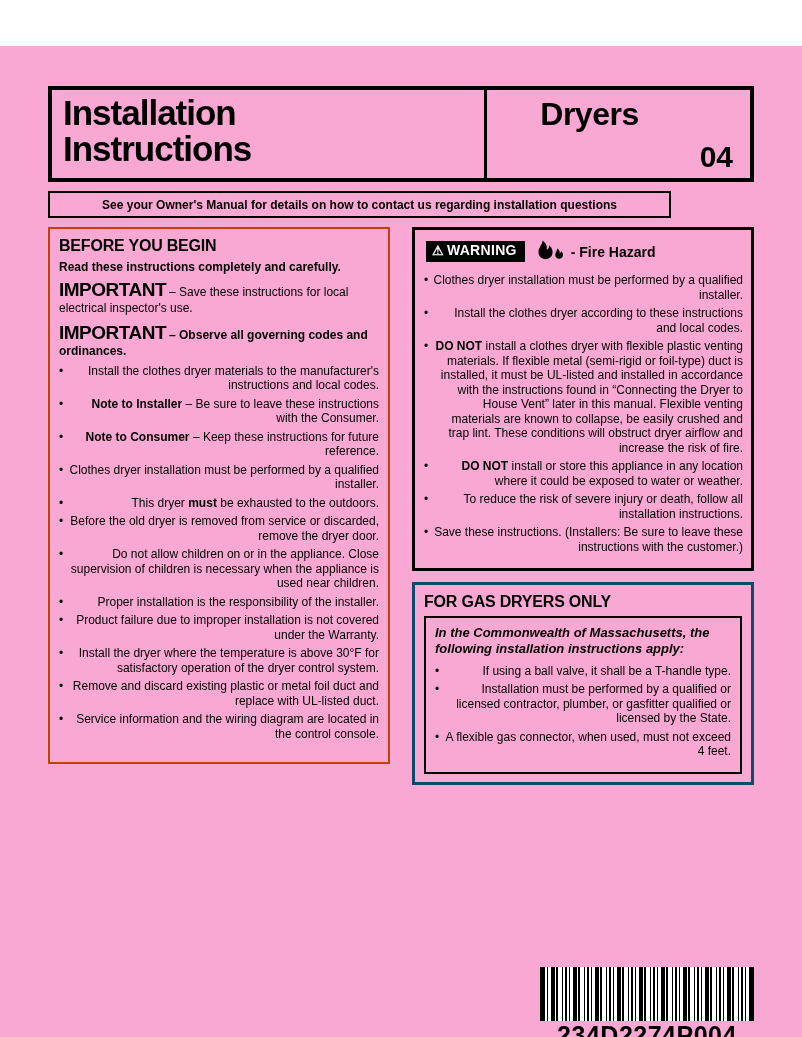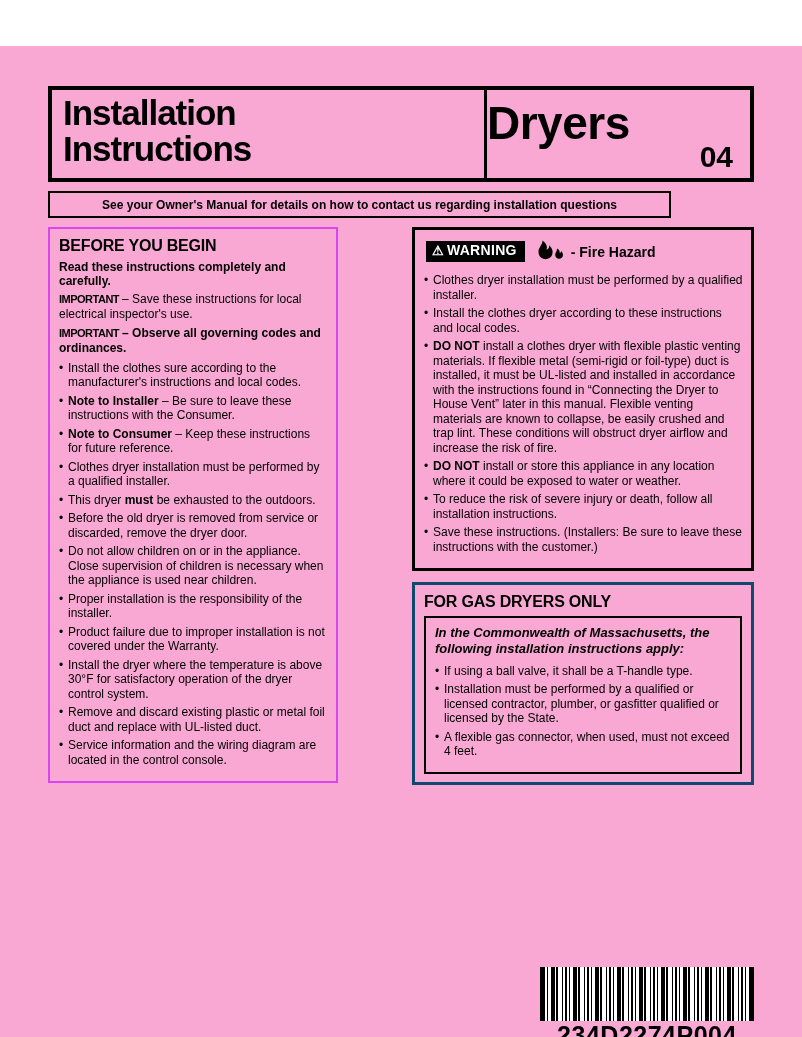--- a/index.html
+++ b/index.html
@@ -5,38 +5,38 @@
   * { margin:0; padding:0; box-sizing:border-box; }
   html,body { background:#fff; }
   body { font-family:"Liberation Sans", sans-serif; color:#000; }
   .page { position:relative; width:802px; height:1037px; background:#f9a8d4; overflow:hidden;margin-top:46px; }
 
   
   .header { position:absolute; left:48px; top:40px; width:706px; height:96px; border:4px solid #000; display:flex; }
   .header-left { flex:1; padding:5px 10px 0 11px; border-right:3px solid #000; }
   .doc-title-line { font-size:35px; font-weight:bold; letter-spacing:-1px; line-height:1.04; }
   .header-right { width:263px; position:relative; }
-  .product-name { font-size:46px; font-weight:bold; text-align:left; padding-right:58px; margin-top:6px; letter-spacing:-0.5px; }
+  .product-name { font-size:32px; font-weight:bold; text-align:center; padding-right:58px; margin-top:6px; letter-spacing:-0.5px; }
   .page-number { position:absolute; right:17px; bottom:4px; font-size:30px; font-weight:bold; }
 
   
   .subtitle-bar { position:absolute; left:48px; top:145px; width:623px; height:27px; border:2px solid #000;
     display:flex; align-items:center; justify-content:center; font-size:12px; font-weight:bold; }
 
   
-  .col-left { position:absolute; left:48px; top:181px; width:290px; min-height:537px; border:2px solid #d946ef; padding:8px 9px 10px 9px; }
+  .col-left { position:absolute; left:48px; top:181px; width:342px; min-height:537px; border:2px solid #c2410c; padding:8px 9px 10px 9px; }
   .col-right { position:absolute; left:412px; top:181px; width:342px; }
 
   .section-title { font-size:16px; font-weight:bold; margin-bottom:5px; letter-spacing:-0.2px; }
   .intro-line { font-size:12px; font-weight:bold; margin-bottom:4px; }
   .important-para { font-size:12px; line-height:1.22; margin-bottom:5px; }
-  .important-word { font-size:11px; font-weight:bold; letter-spacing:-0.5px; margin-right:3px; }
+  .important-word { font-size:19px; font-weight:bold; letter-spacing:-0.5px; margin-right:3px; }
   .important-rest { font-weight:bold; }
 
-  ul.bullets { list-style:none; }
+  ul.bullets { list-style:none;text-align:right; }
   ul.bullets li { position:relative; padding-left:9px; margin-bottom:4px; font-size:12px; line-height:1.21; }
   ul.bullets li::before { content:"\2022"; position:absolute; left:0; }
 
   
   .warning-box { border:3px solid #000; padding:8px 8px 8px 9px; min-height:344px; }
   .warning-header { display:flex; align-items:center; gap:7px; margin:2px 0 10px 2px; }
   .warning-badge { background:#000; color:#fff; font-weight:bold; font-size:14px; letter-spacing:0.3px;
     padding:2px 8px 3px 6px; display:inline-flex; align-items:center; gap:3px; line-height:1.1; }
   .warning-triangle { font-size:13px; line-height:1; }
   .fire-icon { display:inline-flex; align-items:flex-end; }
@@ -79,21 +79,21 @@
   </div>
 
   <div class="subtitle-bar">See your Owner's Manual for details on how to contact us regarding installation questions</div>
 
   <div class="col-left">
     <div class="section-title">BEFORE YOU BEGIN</div>
     <p class="intro-line">Read these instructions completely and carefully.</p>
     <p class="important-para"><span class="important-word">IMPORTANT</span><span>– Save these instructions for local electrical inspector's use.</span></p>
     <p class="important-para"><span class="important-word">IMPORTANT</span><span class="important-rest">– Observe all governing codes and ordinances.</span></p>
     <ul class="bullets">
-        <li><span>Install the clothes sure according to the manufacturer's instructions and local codes.</span></li>
+        <li><span>Install the clothes dryer materials to the manufacturer's instructions and local codes.</span></li>
         <li><span style="font-weight: bold;">Note to Installer</span><span> – Be sure to leave these instructions with the Consumer.</span></li>
         <li><span style="font-weight: bold;">Note to Consumer</span><span> – Keep these instructions for future reference.</span></li>
         <li><span>Clothes dryer installation must be performed by a qualified installer.</span></li>
         <li><span>This dryer </span><span style="font-weight: bold;">must</span><span> be exhausted to the outdoors.</span></li>
         <li><span>Before the old dryer is removed from service or discarded, remove the dryer door.</span></li>
         <li><span>Do not allow children on or in the appliance. Close supervision of children is necessary when the appliance is used near children.</span></li>
         <li><span>Proper installation is the responsibility of the installer.</span></li>
         <li><span>Product failure due to improper installation is not covered under the Warranty.</span></li>
         <li><span>Install the dryer where the temperature is above 30°F for satisfactory operation of the dryer control system.</span></li>
         <li><span>Remove and discard existing plastic or metal foil duct and replace with UL-listed duct.</span></li>

